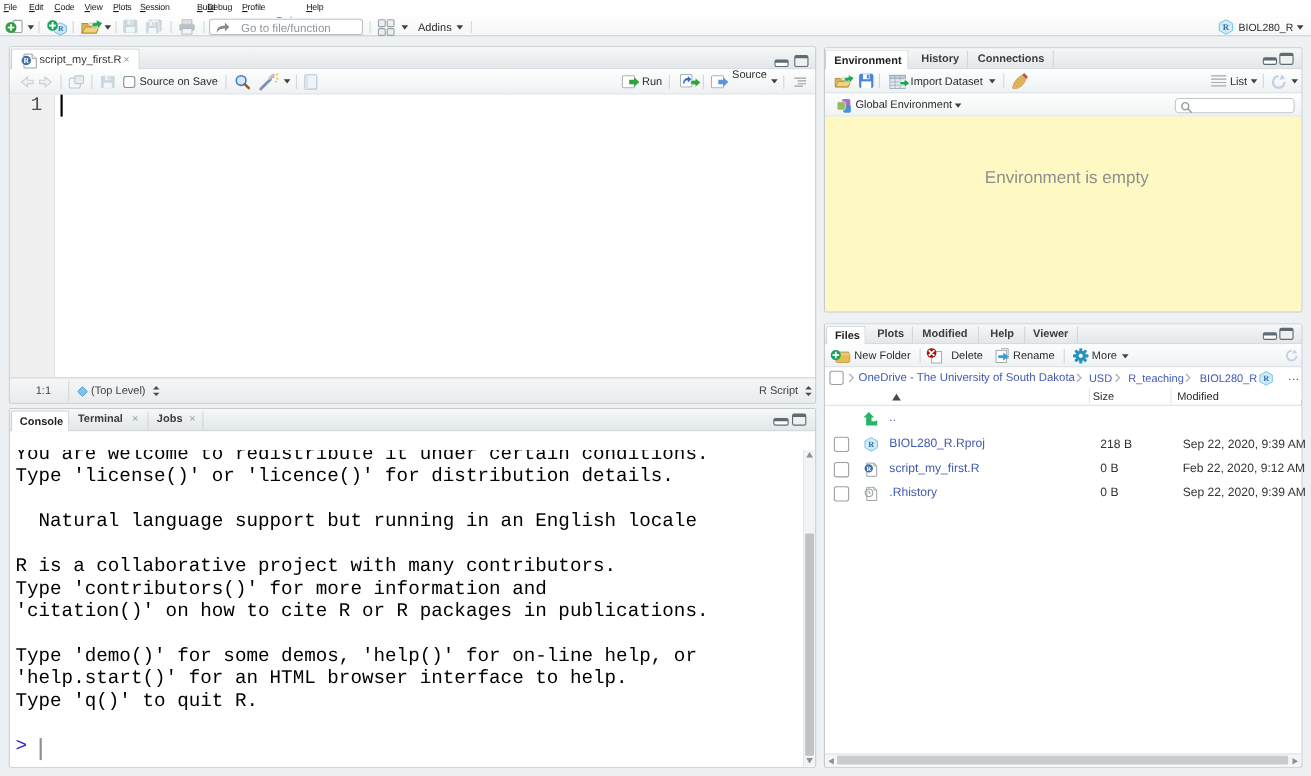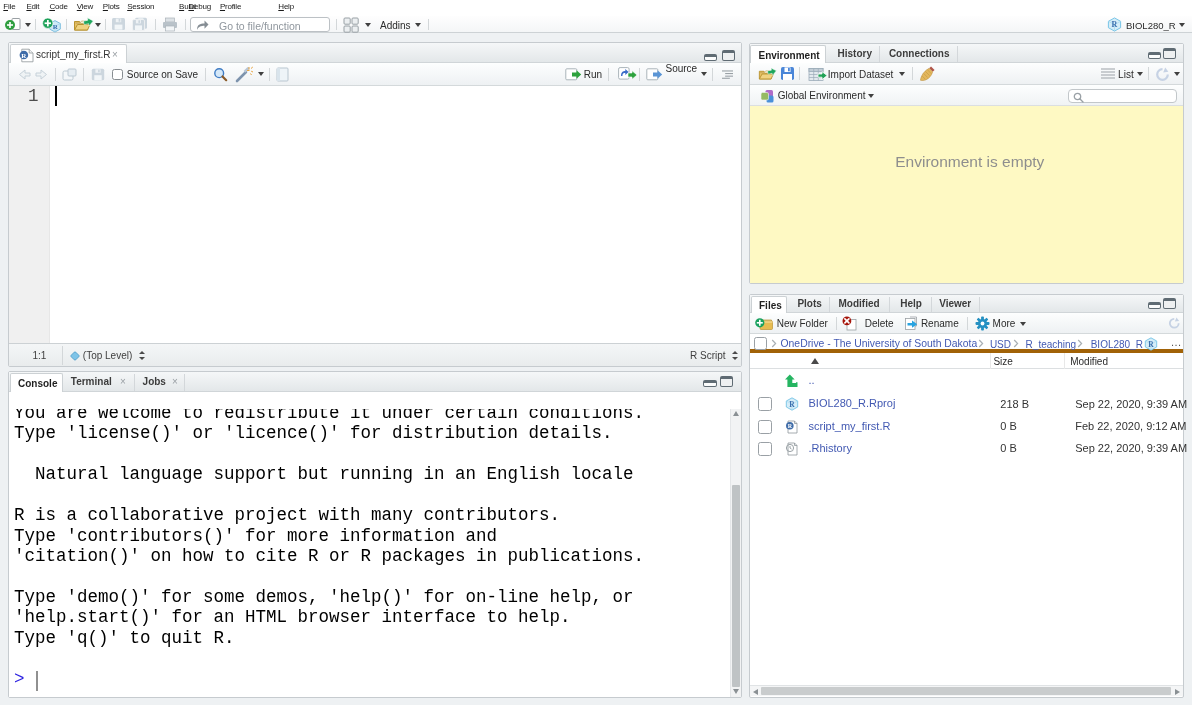--- a/index.html
+++ b/index.html
@@ -379,21 +379,21 @@
       <circle cx="7.5" cy="7.5" r="4.6" fill="#2590c2"></circle>
       <circle cx="7.5" cy="7.5" r="1.9" fill="#fff"></circle>
     </svg>
     <span class="lbl" style="left:242.6px;top:5px">More</span>
     <div class="caret" style="left:270.4px;top:8.5px"></div>
     <svg class="abs" style="left:417.5px;top:4px" width="12.5" height="12.5" viewBox="0 0 15 15">
       <path d="M7.5 2.2 A5.3 5.3 0 1 0 12.8 7.5" fill="none" stroke="#c6d2e4" stroke-width="2.2"></path>
       <path d="M10.2 0.5 L13.4 4.7 L8.2 5.4 Z" fill="#c6d2e4"></path>
     </svg>
   </div>
-  <div class="abs" id="crumb" style="left:0;right:0;top:39px;height:19px;background:#fff;border-bottom:4px solid #a16207">
+  <div class="abs" id="crumb" style="left:0;right:0;top:39px;height:35px;background:#fff;border-bottom:6px solid #a16207">
     <div class="cbx" style="left:3.5px;top:2.5px;width:13px;height:13px"></div>
     <svg class="abs" style="left:20.5px;top:5px" width="6" height="9" viewBox="0 0 6 9">
         <path d="M1.2 1 L4.6 4.5 L1.2 8" stroke="#a8afb4" stroke-width="1.2" fill="none"></path>
       </svg>
     <span class="link" style="left:30.5px;top:4px;font-size:10.4px">OneDrive - The University of South Dakota</span>
     <svg class="abs" style="left:228px;top:5px" width="6" height="9" viewBox="0 0 6 9">
         <path d="M1.2 1 L4.6 4.5 L1.2 8" stroke="#a8afb4" stroke-width="1.2" fill="none"></path>
       </svg>
     <span class="link" style="left:239.9px;top:4.5px;font-size:10px">USD</span>
     <svg class="abs" style="left:262.9px;top:5px" width="6" height="9" viewBox="0 0 6 9">

